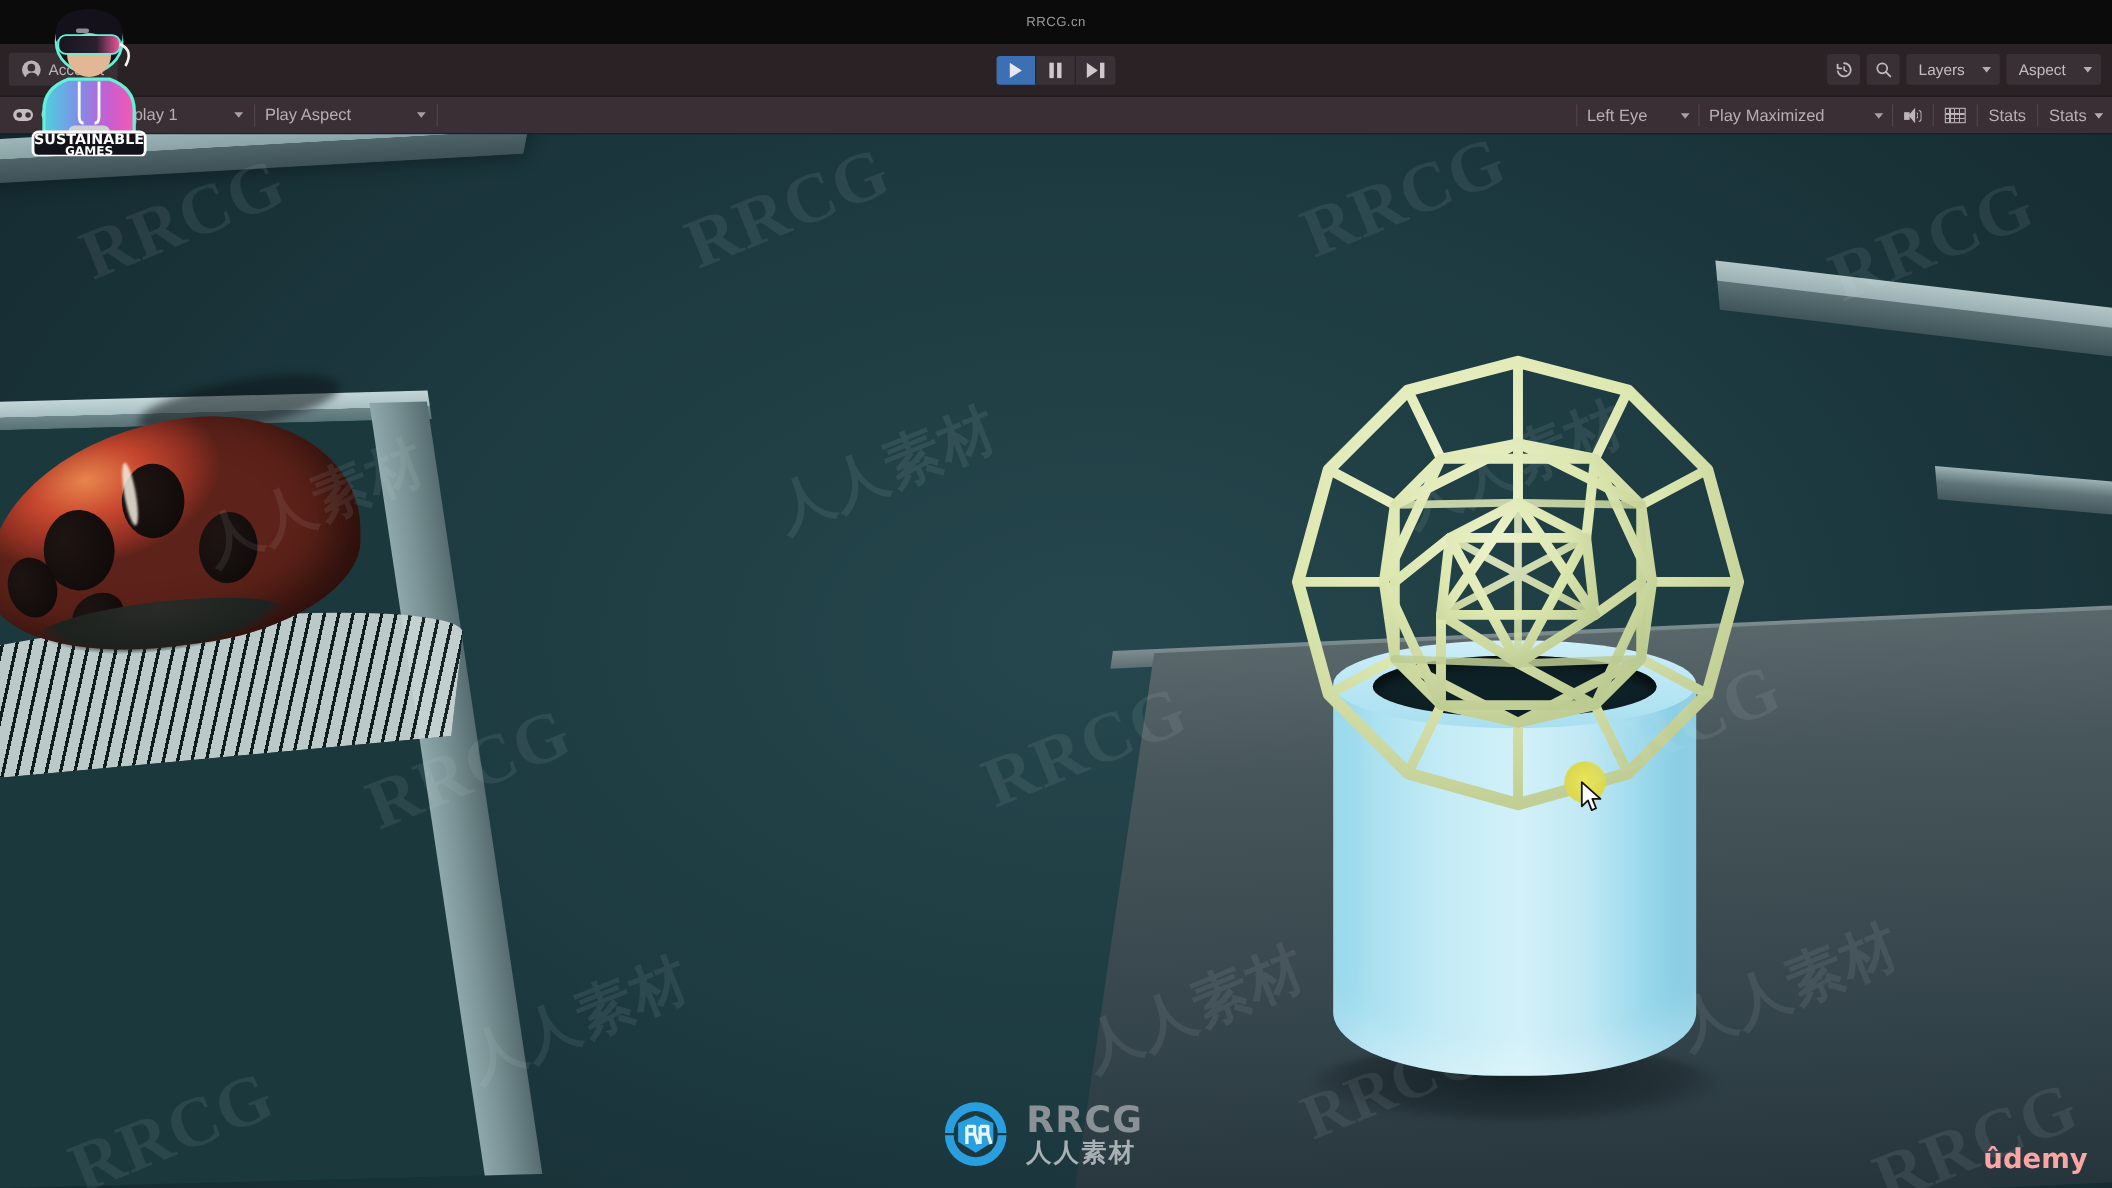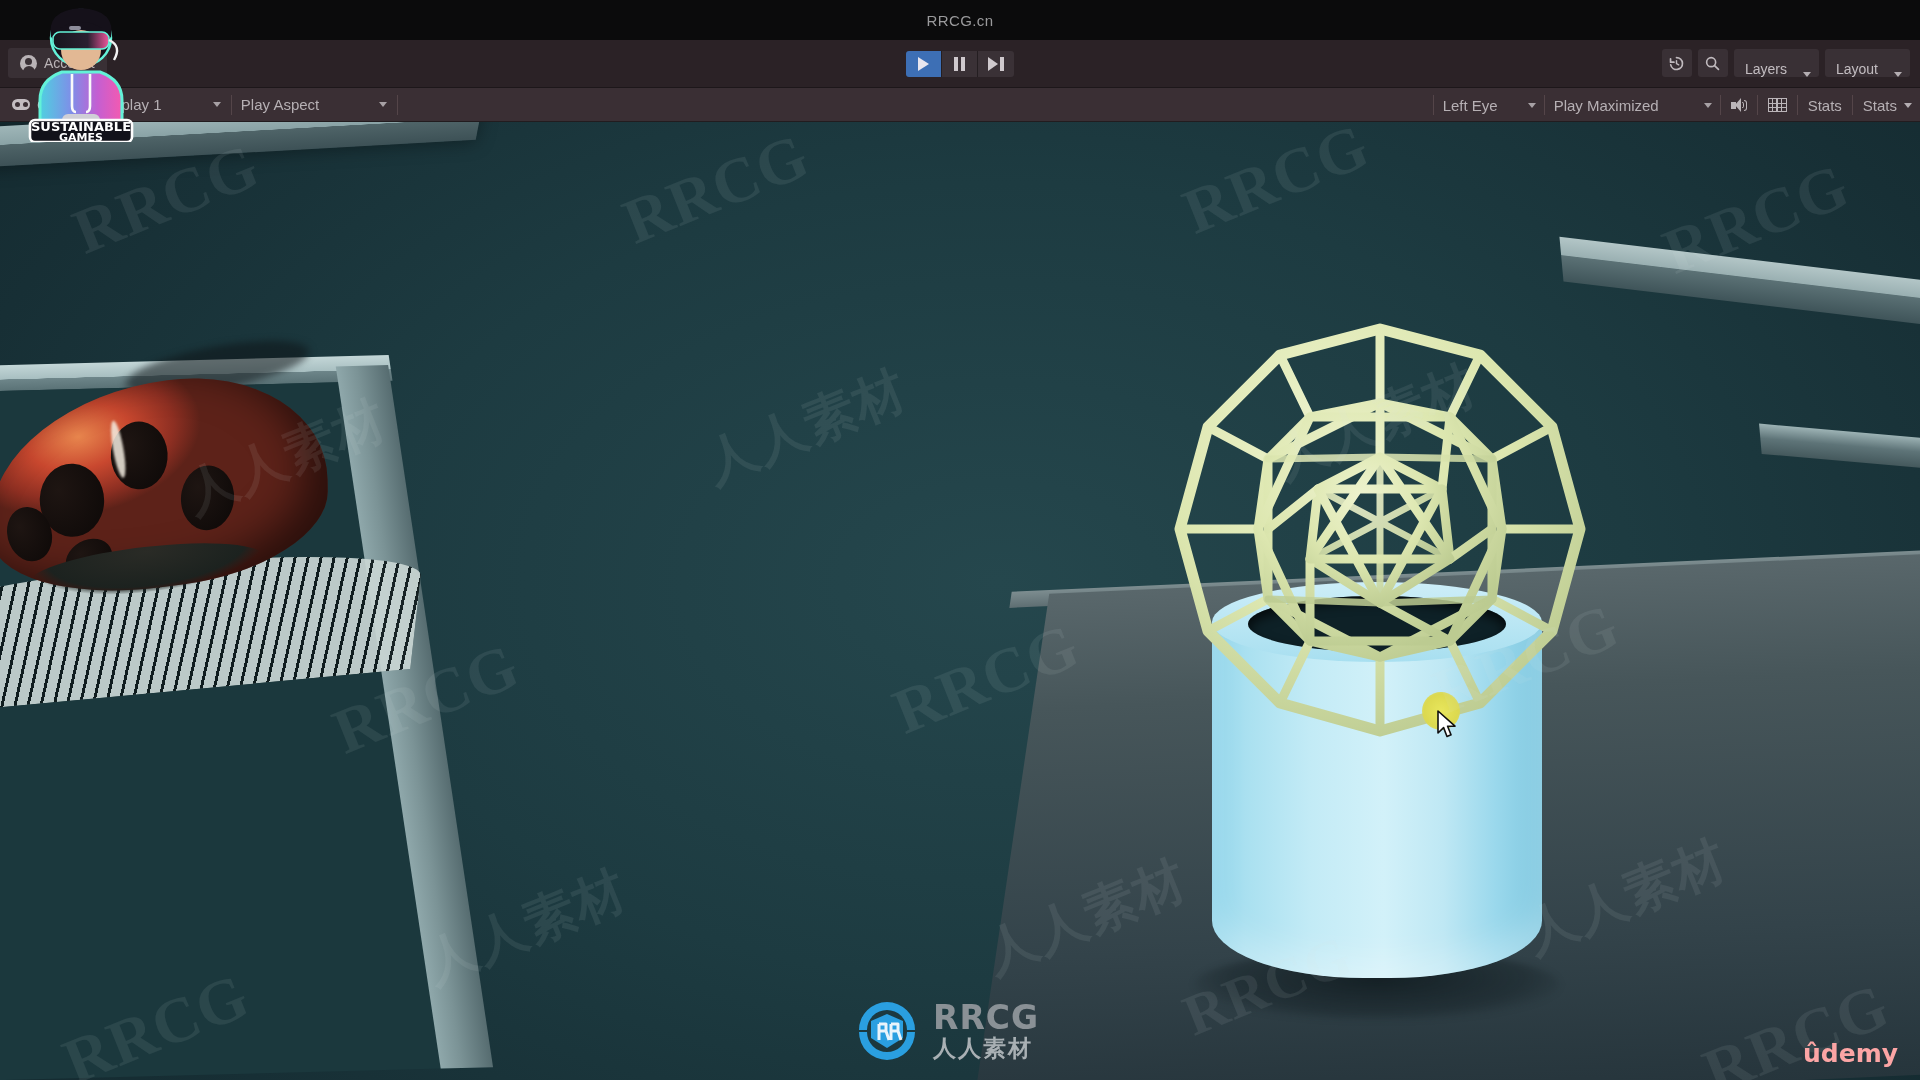--- a/index.html
+++ b/index.html
@@ -15,21 +15,21 @@
     background:#000;
   }
 
   
   .titlebar {
     position:absolute; left:0; top:0; width:1920px; height:40px;
     background:#0b0b0c;
     display:flex; align-items:center; justify-content:center;
   }
   .titlebar-text {
-    color:#9a9a9c; font-size:15px; letter-spacing:0.4px;
+    color:#9a9a9c; font-size:12px; letter-spacing:0.4px;
   }
 
   
   .main-toolbar {
     position:absolute; left:0; top:40px; width:1920px; height:48px;
     background:#2b2226;
     border-bottom:1px solid #1d171a;
     display:flex; align-items:center;
   }
   .mt-left {
@@ -86,21 +86,21 @@
   .mt-right {
     position:absolute; right:10px; top:9px;
     display:flex; align-items:center; gap:6px;
   }
   .tb-sq {
     width:30px; height:28px; background:#393035; border-radius:3px;
     display:flex; align-items:center; justify-content:center; cursor:pointer;
   }
   .tb-dd {
     height:28px; padding:0 8px 0 11px; background:#393035; border-radius:3px;
-    display:flex; align-items:flex-end; gap:16px; cursor:pointer;
+    display:flex; align-items:center; gap:16px; cursor:pointer;
     color:#c2bcc0; font-size:14px;
   }
   .caret {
     width:0;height:0;border-left:4.5px solid transparent;border-right:4.5px solid transparent;
     border-top:5px solid #b4aeb2; flex:none;
   }
   .ic-history, .ic-search { width:17px; height:17px; }
 
   .mt-kebab {
     position:absolute; right:4px; top:54px;
@@ -417,21 +417,21 @@
         <svg class="ic-search" viewBox="0 0 20 20">
           <circle cx="8.4" cy="8.4" r="5.3" fill="none" stroke="#c0babe" stroke-width="1.9"></circle>
           <path d="M12.4 12.4L17 17" stroke="#c0babe" stroke-width="2" stroke-linecap="round"></path>
         </svg>
       </div>
       <div class="tb-dd">
         <span>Layers</span>
         <span class="caret"></span>
       </div>
       <div class="tb-dd">
-        <span>Layout</span>
+        <span>Aspect</span>
         <span class="caret"></span>
       </div>
     </div>
 
     <div class="mt-kebab">
       <i></i>
         <i></i>
         <i></i>
     </div>
   </div>

